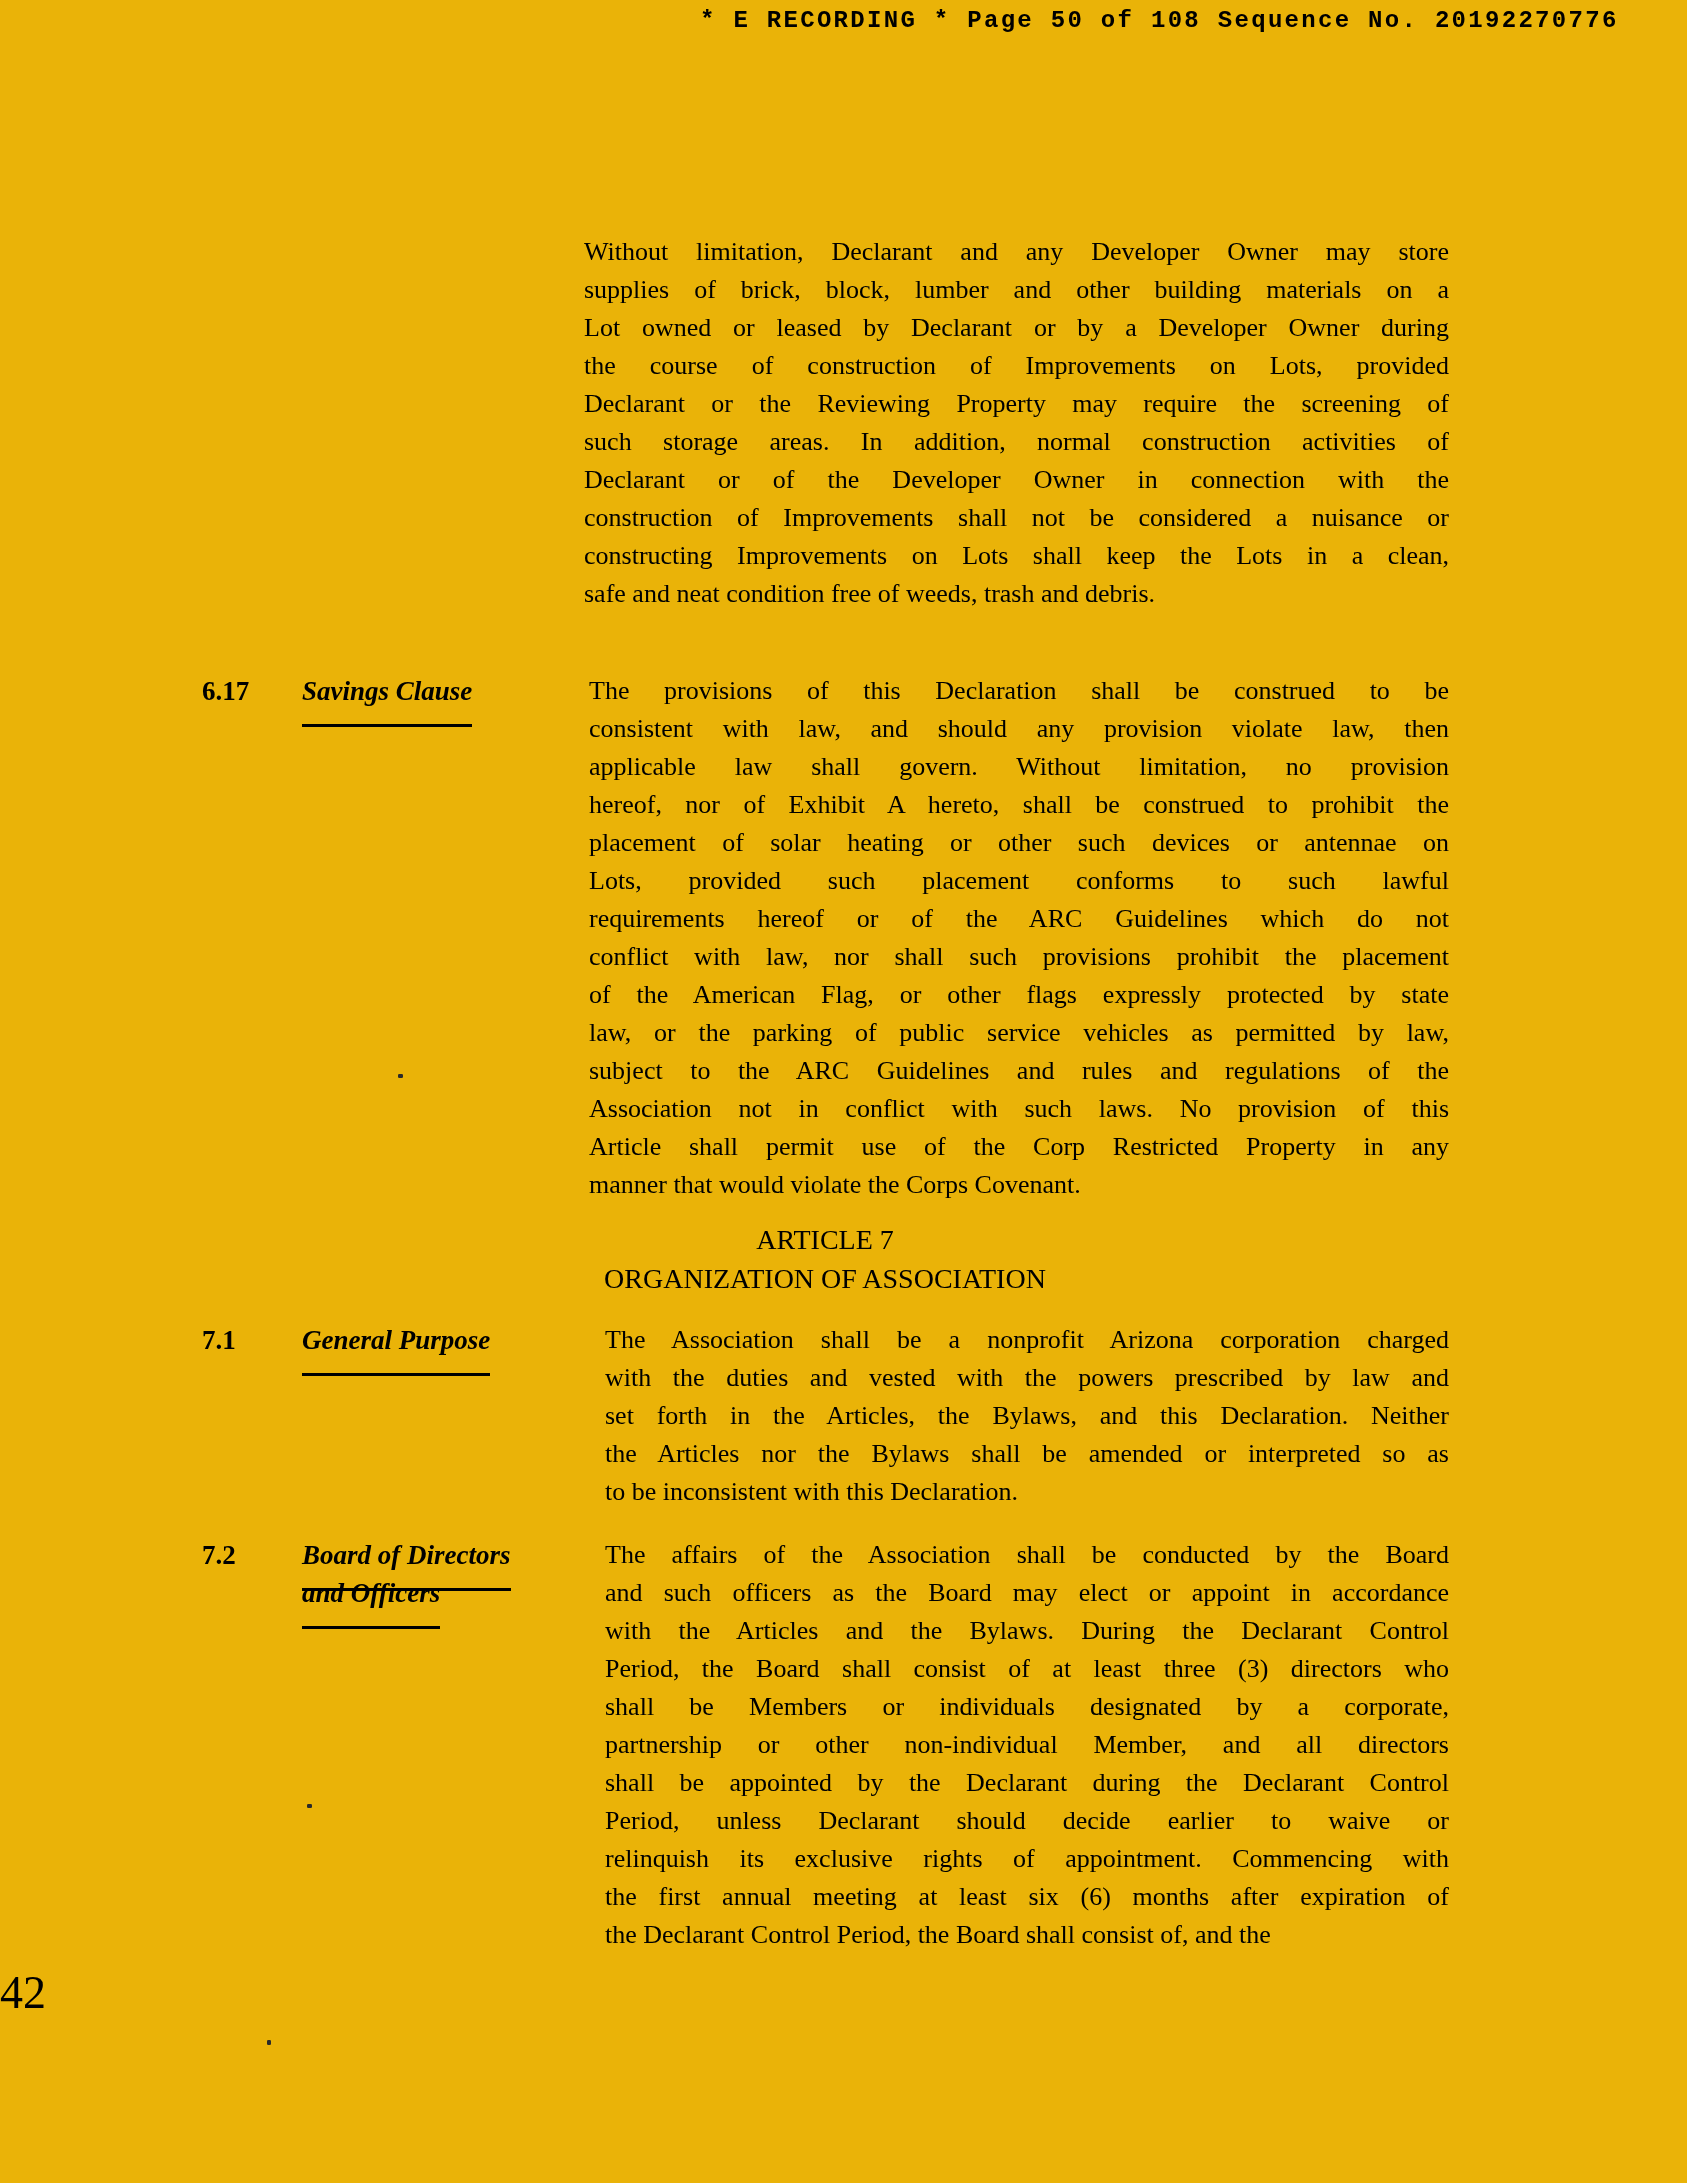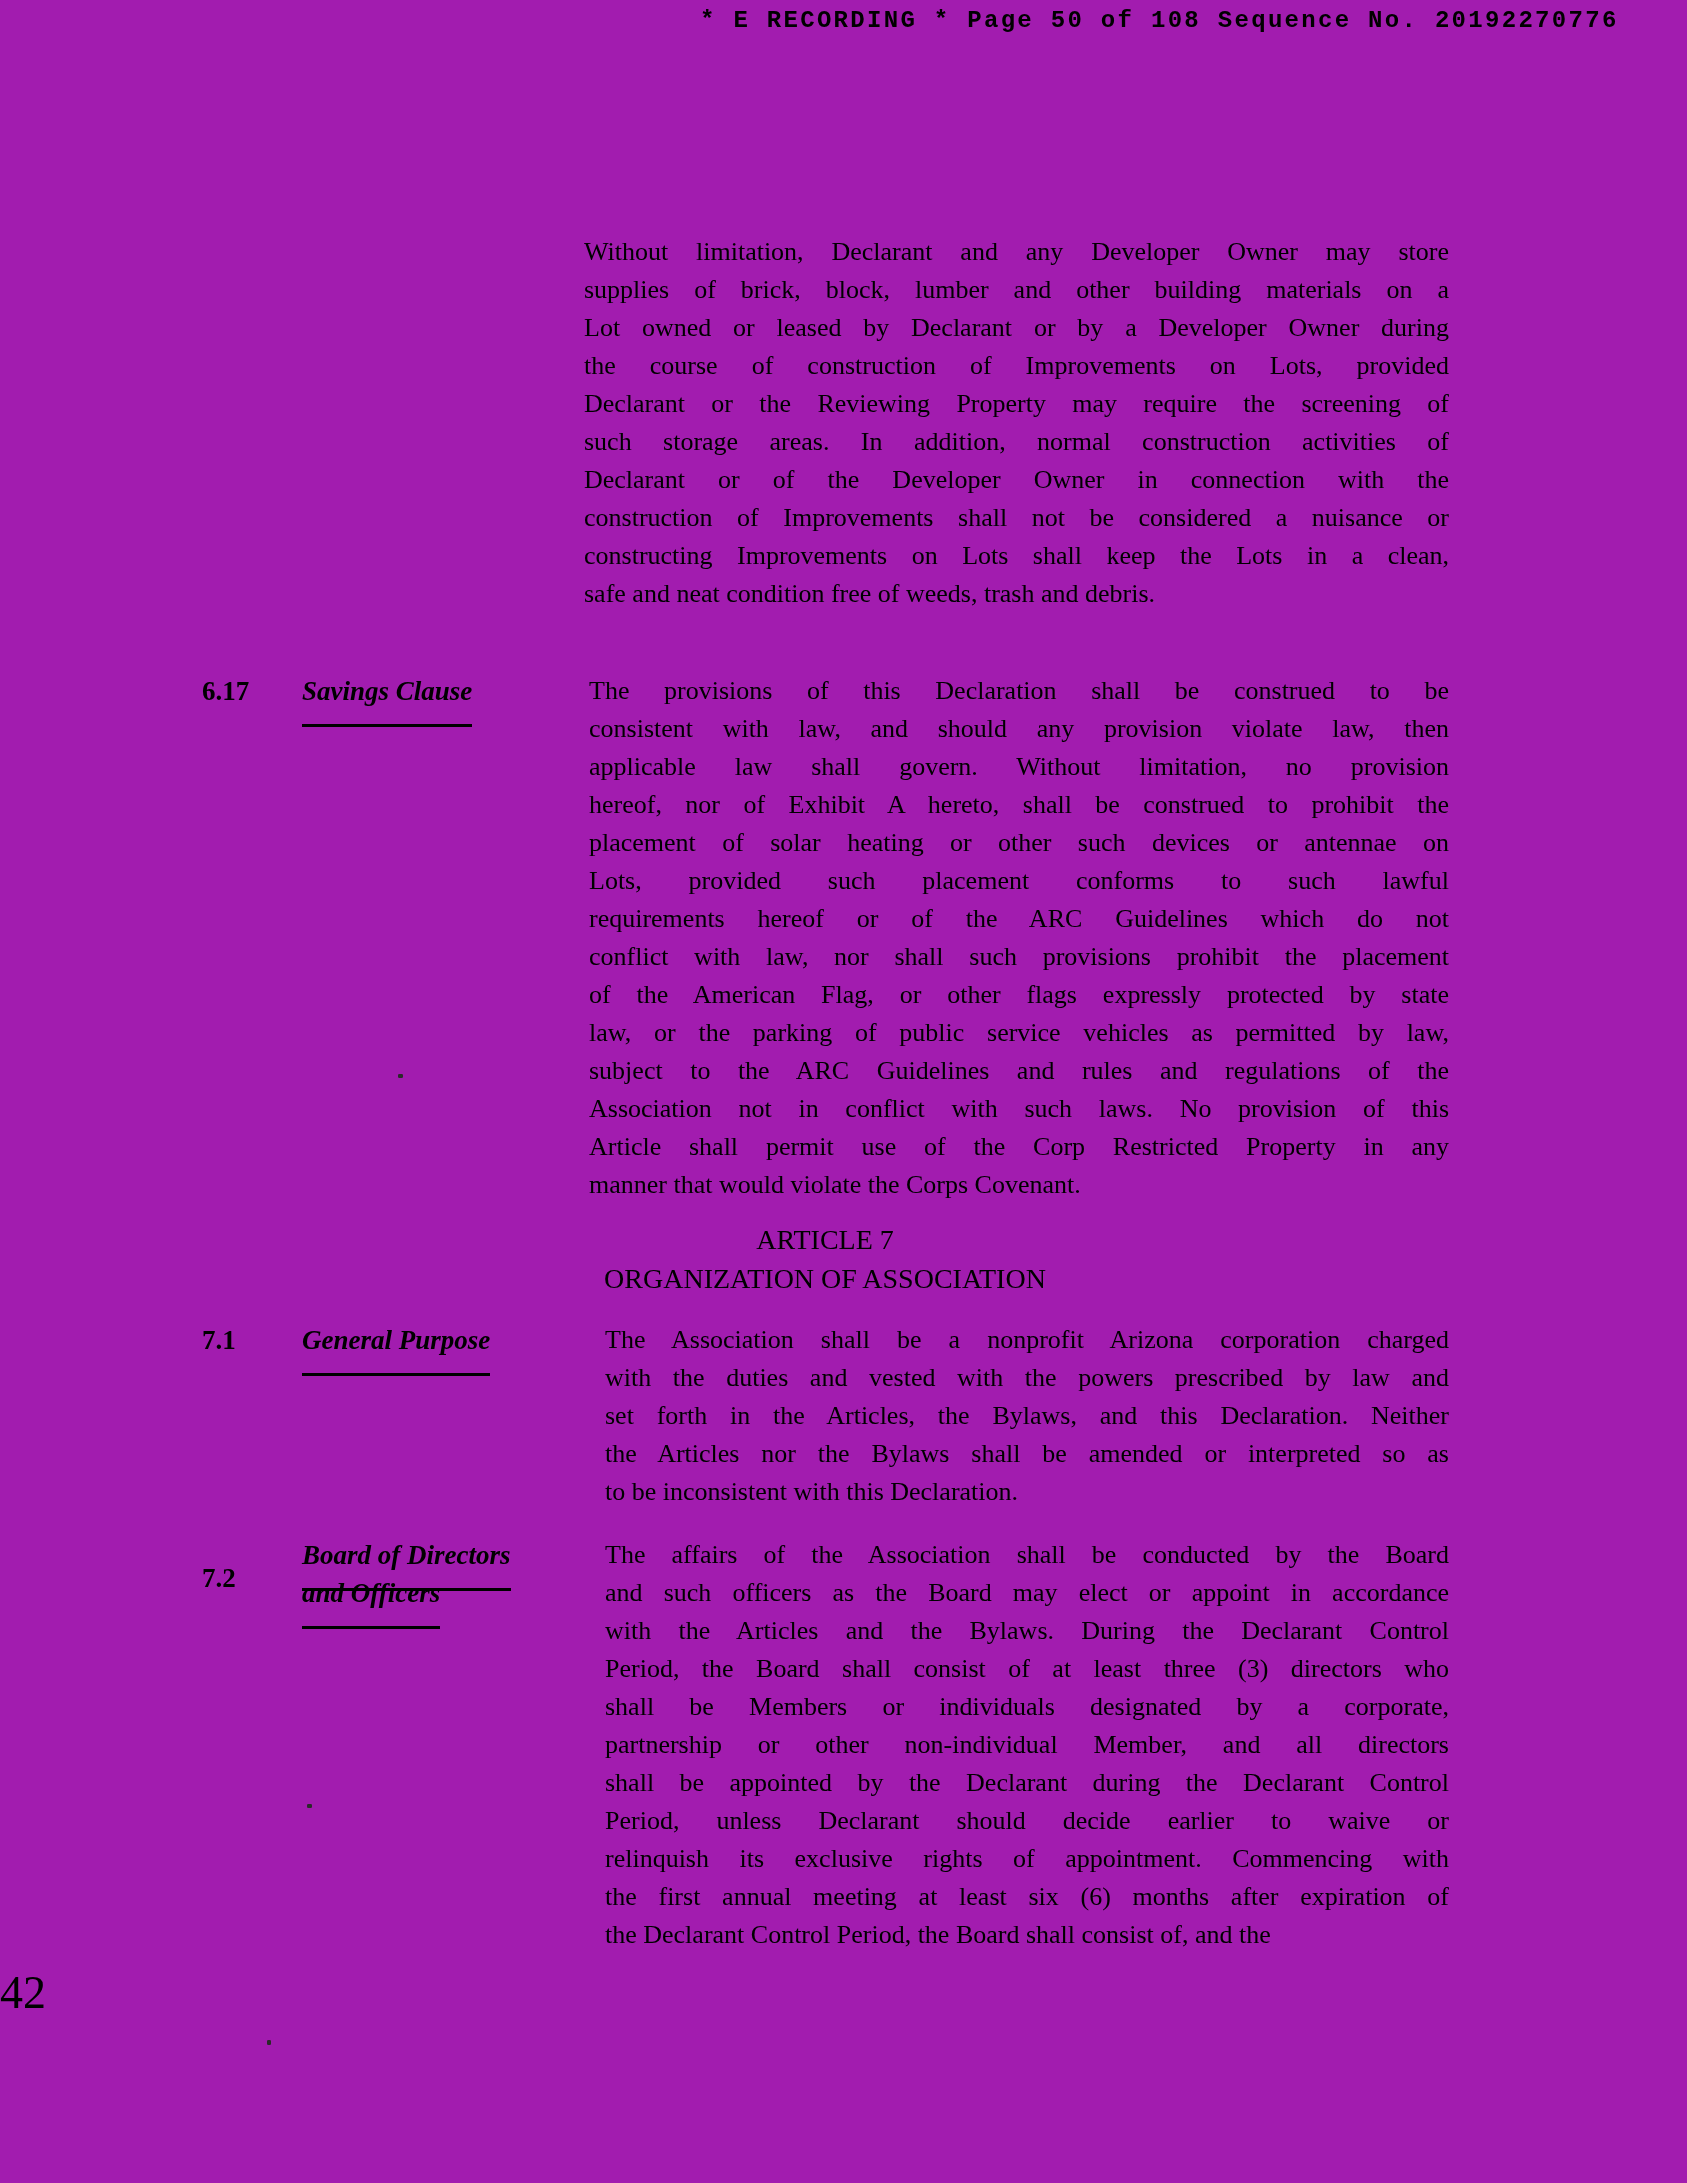--- a/index.html
+++ b/index.html
@@ -1,18 +1,18 @@
 <!DOCTYPE html>
 <html style="font-size:10.6px"><head>
 <meta charset="utf-8">
 <style>
   html,body { margin:0; padding:0; background:#e8e8e8; }
   .page {
     position:relative; width:1687px; height:2183px; margin:0 auto;
-    background:#a21caf; color:#000000; overflow:hidden;
+    background:#eab308; color:#000000; overflow:hidden;
     font-family:"Liberation Serif", serif;
   }
   .header-line {
     position:absolute; left:700px; top:6.6px;
     font-family:"Liberation Mono", monospace;
     font-size:24px; font-weight:bold; letter-spacing:2.3px; white-space:nowrap;
   }
   .body-block {
     position:absolute; font-size:26px; line-height:38px;
   }
@@ -90,21 +90,21 @@
     <span class="u">General Purpose</span>
   </div>
   <div class="body-block" style="left:605px; top:1321px; width:844px;">
       <div class="jline">The Association shall be a nonprofit Arizona corporation charged</div>
       <div class="jline">with the duties and vested with the powers prescribed by law and</div>
       <div class="jline">set forth in the Articles, the Bylaws, and this Declaration. Neither</div>
       <div class="jline">the Articles nor the Bylaws shall be amended or interpreted so as</div>
       <div class="jline jlast">to be inconsistent with this Declaration.</div>
     </div>
 
-  <div class="sec-num" style="top:1536px;margin-top:23px;">7.2</div>
+  <div class="sec-num" style="top:1536px;">7.2</div>
   <div class="sec-label" style="top:1536px;">
     <div class="lbl-line">
       <span class="u">Board of Directors</span>
     </div>
     <div class="lbl-line">
       <span class="u">and Officers</span>
     </div>
   </div>
   <div class="body-block" style="left:605px; top:1536px; width:844px;">
       <div class="jline">The affairs of the Association shall be conducted by the Board</div>

